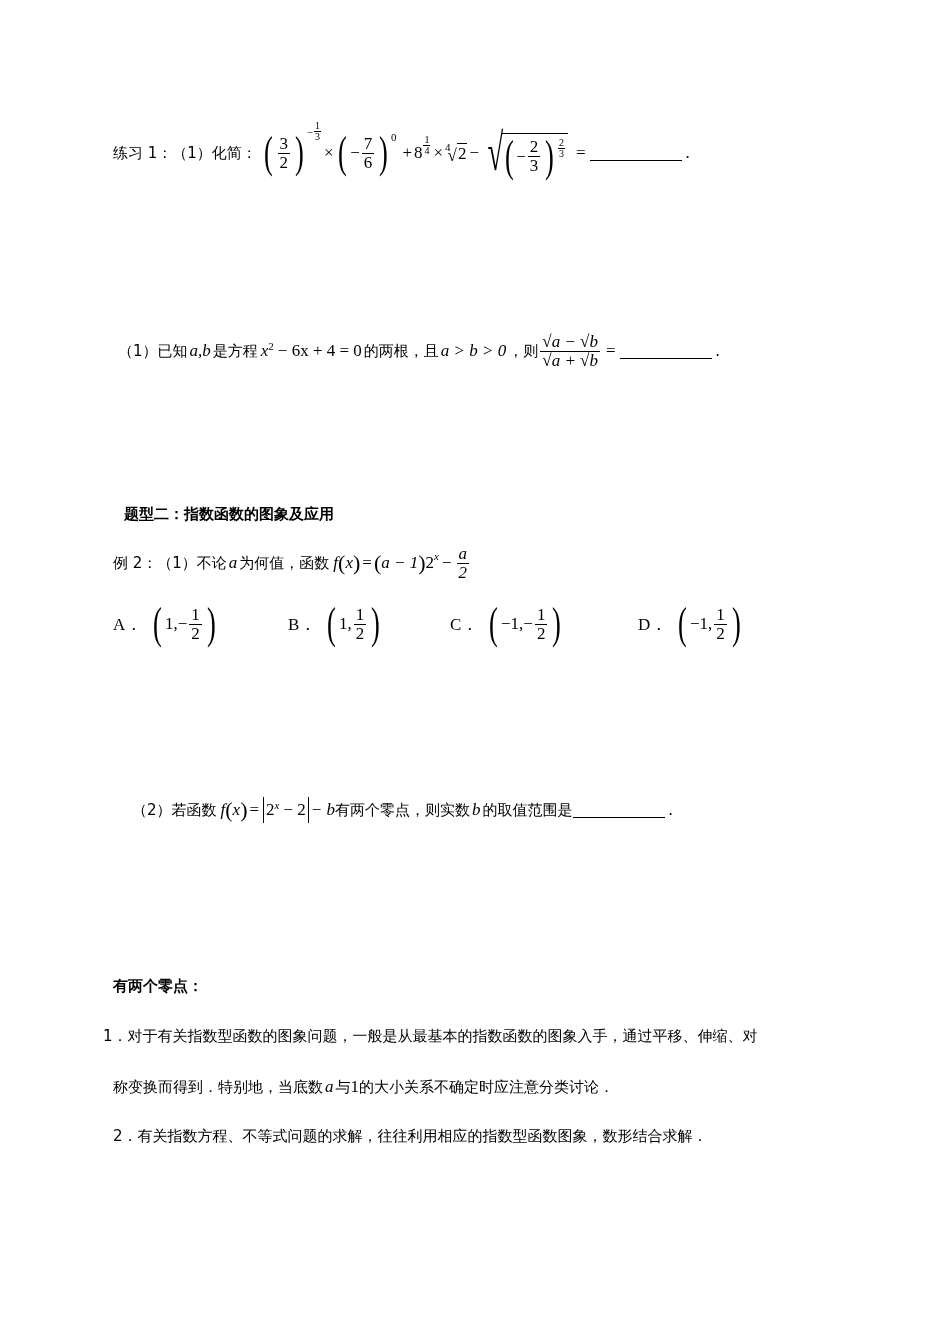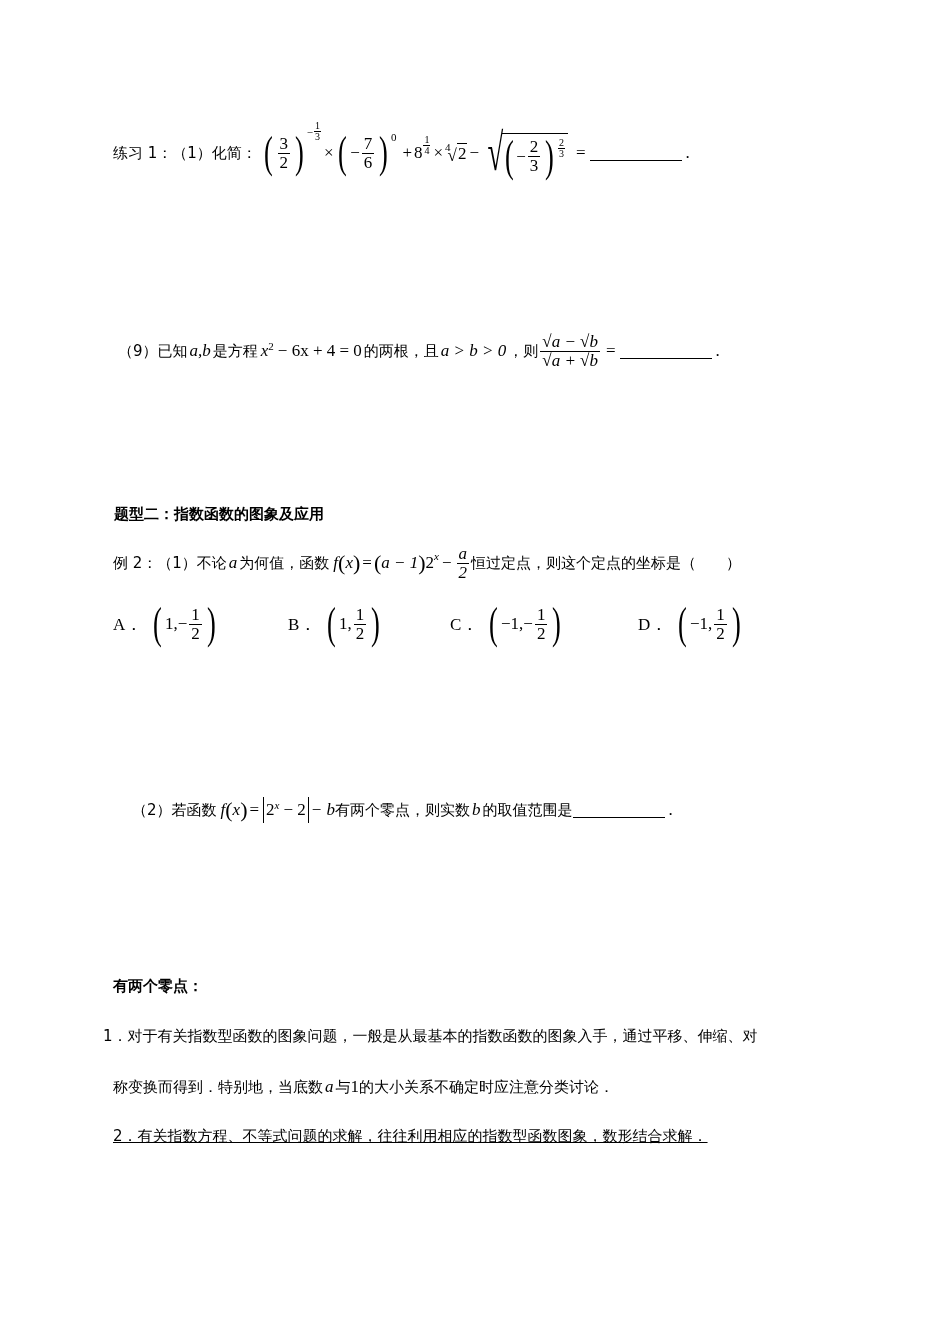--- a/index.html
+++ b/index.html
@@ -101,40 +101,40 @@
             </span></span>
       </span>
     </span>
     <span class="m" style="margin-left:8px;">=</span>
     <span class="blank"></span>
     <span class="m">.</span>
   </span>
 </div>
 
 <div class="line" style="left:118px; top:326px; height:50px;">
-  <span class="cjk">（9）已知</span>
+  <span class="cjk">（1）已知</span>
   <span class="mi" style="margin:8px 2px;">a,b</span>
   <span class="cjk">是方程</span>
   <span class="mi" style="margin-left:3px;">x</span>
   <span class="sm sup" style="margin-top:14px;">2</span>
   <span class="m" style="margin:0 2px 0 4px;">− 6x + 4 = 0</span>
   <span class="cjk">的两根，且</span>
   <span class="mi" style="margin:0 2px;">a &gt; b &gt; 0</span>
   <span class="cjk">，则</span>
   <span class="frac mi">
       <span class="num">√a − √b</span>
       <span class="bar"></span>
       <span class="den">√a + √b</span>
     </span>
   <span class="m" style="margin-left:4px;">=</span>
   <span class="blank"></span>
   <span class="m">.</span>
 </div>
 
-<div class="line" style="left:114px; top:503px; height:22px;">
+<div class="line" style="left:124px; top:503px; height:22px;">
   <span class="cjk bold">题型二：指数函数的图象及应用</span>
 </div>
 
 <div class="line" style="left:113px; top:542px; height:42px;">
   <span class="cjk">例 2：（1）不论</span>
   <span class="mi" style="margin:0 2px;">a</span>
   <span class="cjk">为何值，函数</span>
   <span class="mi" style="margin-left:4px;">f</span>
   <span class="paren med">(</span>
   <span class="mi">x</span>
@@ -144,21 +144,20 @@
   <span class="mi">a − 1</span>
   <span class="paren med">)</span>
   <span class="m">2</span>
   <span class="smi sup" style="margin-top:8px;">x</span>
   <span class="m" style="margin:0 3px;">−</span>
   <span class="frac mi">
       <span class="num">a</span>
       <span class="bar"></span>
       <span class="den">2</span>
     </span>
-  <span class="cjk">恒过定点，则这个定点的坐标是（　　）</span>
 </div>
 
 <div class="line" style="left:113px; top:598px; height:52px;">
   <span class="m" style="margin-right:8px;">A．</span>
   <span class="paren big">(</span>
   <span class="m">1,</span>
   <span class="m">−</span>
   <span class="frac m">
       <span class="num">1</span>
       <span class="bar"></span>
@@ -230,15 +229,15 @@
 </div>
 
 <div class="line" style="left:113px; top:1076px; height:22px;">
   <span class="cjk">称变换而得到．特别地，当底数</span>
   <span class="mi" style="margin:0 2px;">a</span>
   <span class="cjk">与</span>
   <span class="m">1</span>
   <span class="cjk">的大小关系不确定时应注意分类讨论．</span>
 </div>
 
-<div class="line" style="left:113px; top:1125px; height:22px;text-decoration:underline;">
+<div class="line" style="left:113px; top:1125px; height:22px;">
   <span class="cjk">2．有关指数方程、不等式问题的求解，往往利用相应的指数型函数图象，数形结合求解．</span>
 </div>
 
 </body></html>

